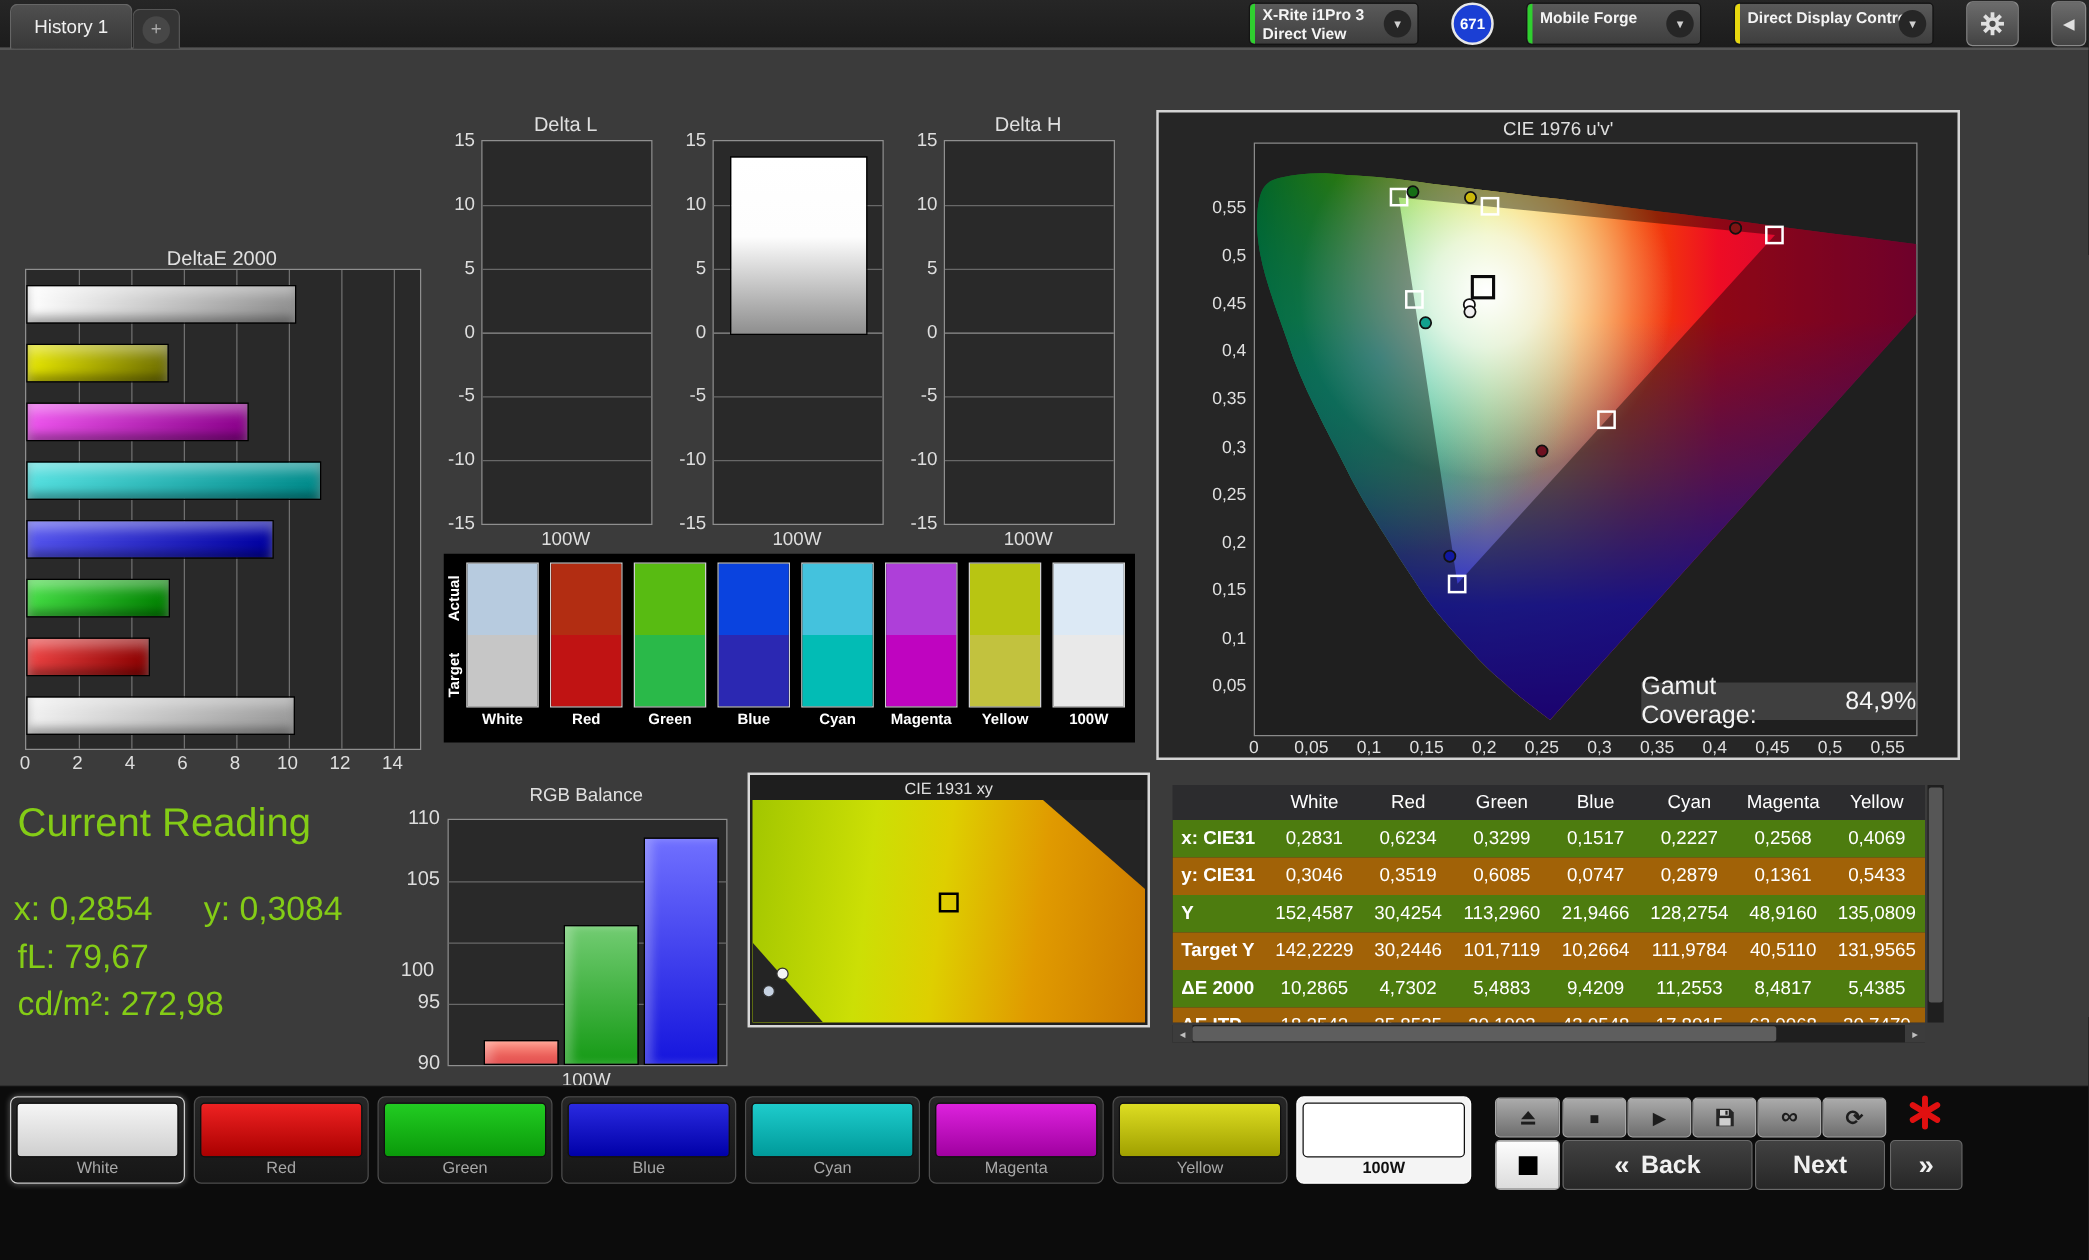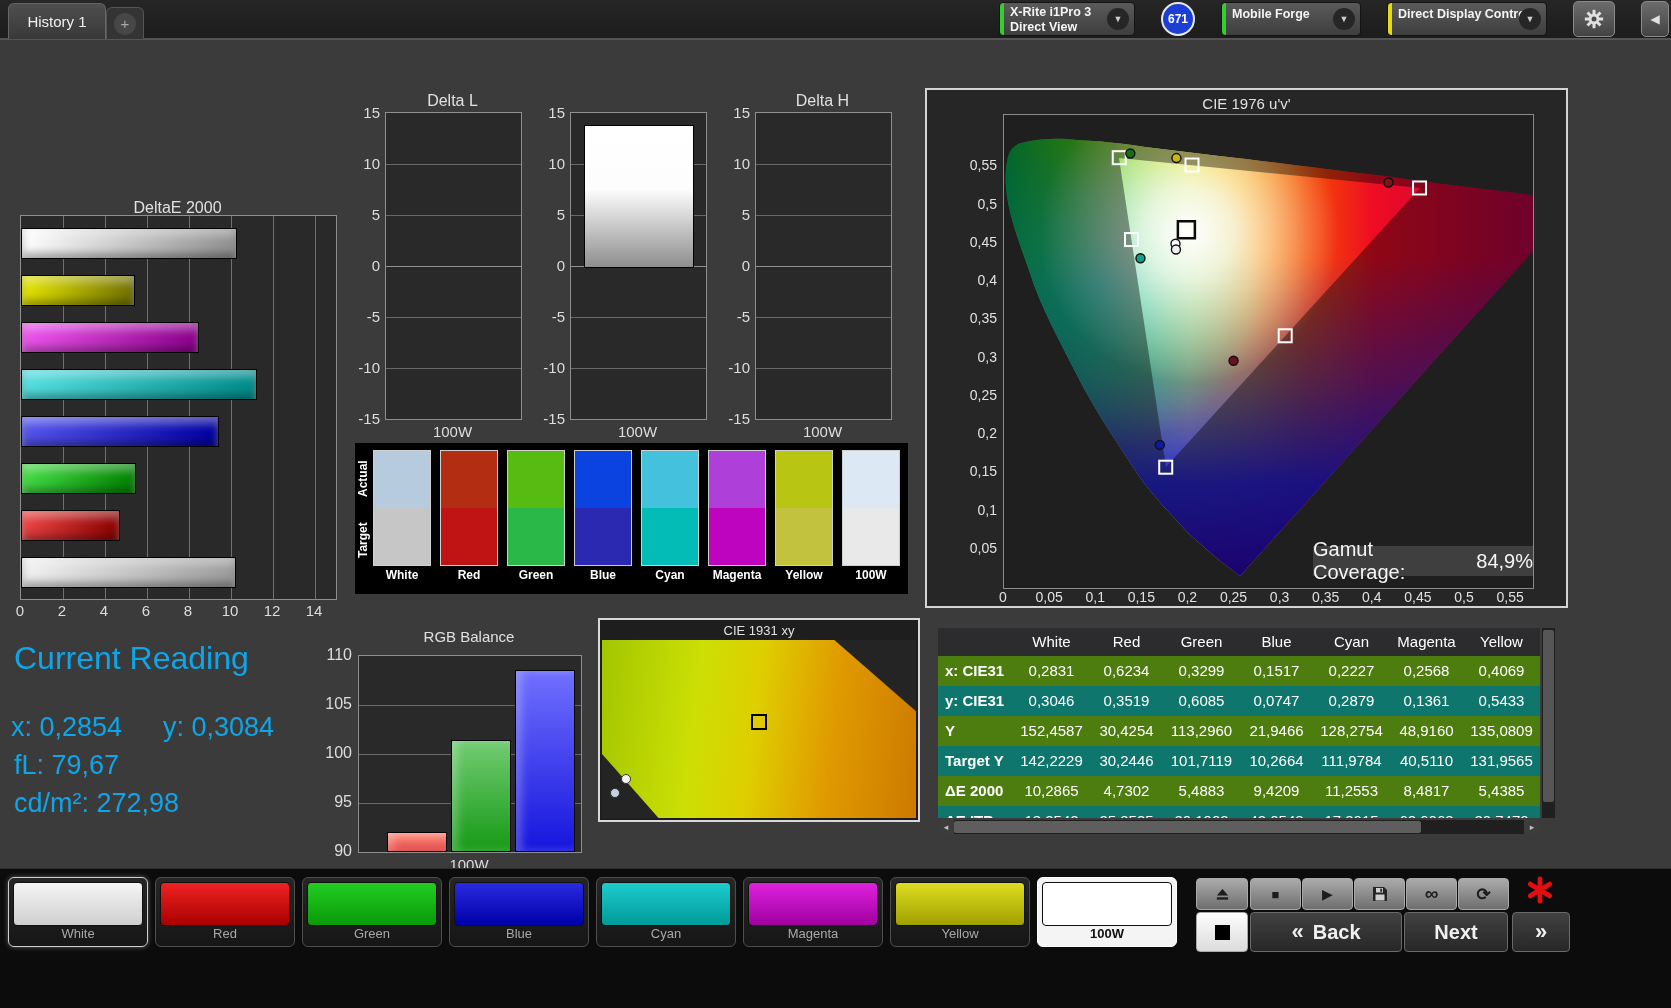--- a/index.html
+++ b/index.html
@@ -53,42 +53,42 @@
   .swa,.swt{width:56px;height:57px;}
   .swl{height:18px;text-align:center;font-size:12px;font-weight:bold;color:#fff;line-height:19px;}
   
   #ciePanel{position:absolute;left:925px;top:88px;width:643px;height:520px;background:#262626;
       border:2px solid #d4d4d4;box-sizing:border-box;}
   .cylab{position:absolute;left:24px;width:46px;text-align:right;font-size:14px;color:#e0e0e0;}
   .cxlab{position:absolute;transform:translateX(-50%);font-size:14px;color:#e0e0e0;top:499px;}
   #gcbox{position:absolute;left:386px;top:456px;width:220px;height:30px;background:#3f3f3f;
       display:flex;gap:10px;align-items:center;justify-content:center;font-size:20px;color:#f4f4f4;}
   
-  .reading{position:absolute;font-size:27px;color:#0ea5e9;}
+  .reading{position:absolute;font-size:27px;color:#84cc16;}
   
   .rgb-bar{position:absolute;border:1px solid #000;box-sizing:border-box;
       box-shadow:inset 6px 0 8px rgba(255,255,255,.25);}
   .rylab{position:absolute;left:316px;width:36px;text-align:right;font-size:16px;color:#ddd;}
   
   #cie31{position:absolute;left:598px;top:618px;width:322px;height:204px;background:#1e1e1e;
       border:2px solid #d8d8d8;box-sizing:border-box;}
   #g31{position:absolute;left:2px;top:20px;width:314px;height:178px;overflow:hidden;
       background:linear-gradient(97deg,#a2c600 0%,#ccdf05 30%,#decf00 48%,#e09a00 72%,#cc7a00 100%);}
   .dark1{position:absolute;inset:0;background:#242424;clip-path:polygon(74% 0,100% 0,100% 40%);}
   .dark2{position:absolute;inset:0;background:#242424;clip-path:polygon(0 64%,18% 100%,0 100%);}
   .sq31{position:absolute;width:12px;height:12px;border:2px solid #000;transform:translate(-50%,-50%);}
   .dot31{position:absolute;width:8px;height:8px;border-radius:50%;border:1px solid #333;transform:translate(-50%,-50%);}
   
   #tbl{position:absolute;left:938px;top:628px;width:602px;height:190px;overflow:hidden;background:#2c2c2e;}
   .trow{display:grid;grid-template-columns:76px repeat(7,75px);}
   .th{height:28px;line-height:28px;text-align:center;font-size:15px;color:#fff;}
   .td{height:30px;line-height:30px;text-align:center;font-size:15px;color:#fff;white-space:nowrap;overflow:hidden;}
   .td.lab{text-align:left;padding-left:7px;font-weight:bold;}
   .trow.dark{background:#4d7c0f;}
-  .trow.light{background:#0f766e;}
+  .trow.light{background:#a16207;}
   #hscroll{position:absolute;left:938px;top:820px;width:602px;height:14px;display:flex;background:#1f1f1f;}
   #hscroll .arr{width:16px;background:#3c3c3c;color:#c0c0c0;font-size:9px;line-height:14px;text-align:center;}
   #hscroll .track{flex:1;position:relative;}
   #hscroll .thumb{position:absolute;left:0;top:1px;bottom:1px;width:82%;background:#5e5e5e;border-radius:2px;}
   #vscroll{position:absolute;left:1542px;top:628px;width:13px;height:190px;background:#1f1f1f;}
   #vscroll .thumb{position:absolute;left:1px;right:1px;top:2px;height:172px;background:#565656;border-radius:2px;}
   
   #bottom{position:absolute;left:0;top:868px;width:1671px;height:140px;background:#0c0c0c;border-top:1px solid #2e2e2e;}
   .cbtn{position:absolute;top:8px;width:140px;height:70px;background:linear-gradient(#262626,#161616);
       border:1px solid #4e4e4e;border-radius:6px;box-sizing:border-box;}
@@ -597,16 +597,16 @@
     <div class="tbtn-dark" style="left:1404px;top:43px;width:102px;height:38px;">
       <span>Next</span>
     </div>
     <div class="tbtn-dark" style="left:1512px;top:43px;width:56px;height:38px;">
       <span style="font-size:22px;">»</span>
     </div>
   </div>
 
 <span class="rylab" style="top: 646px;">110</span>
     <span class="rylab" style="top: 695px;">105</span>
-    <span class="rylab" style="top: 744px;">100</span>
+    <span class="rylab" style="top: 768px; text-align: center;">100</span>
     <span class="rylab" style="top: 793px;">95</span>
     <span class="rylab" style="top: 842px;">90</span>
   </div>
 
 </body></html>

